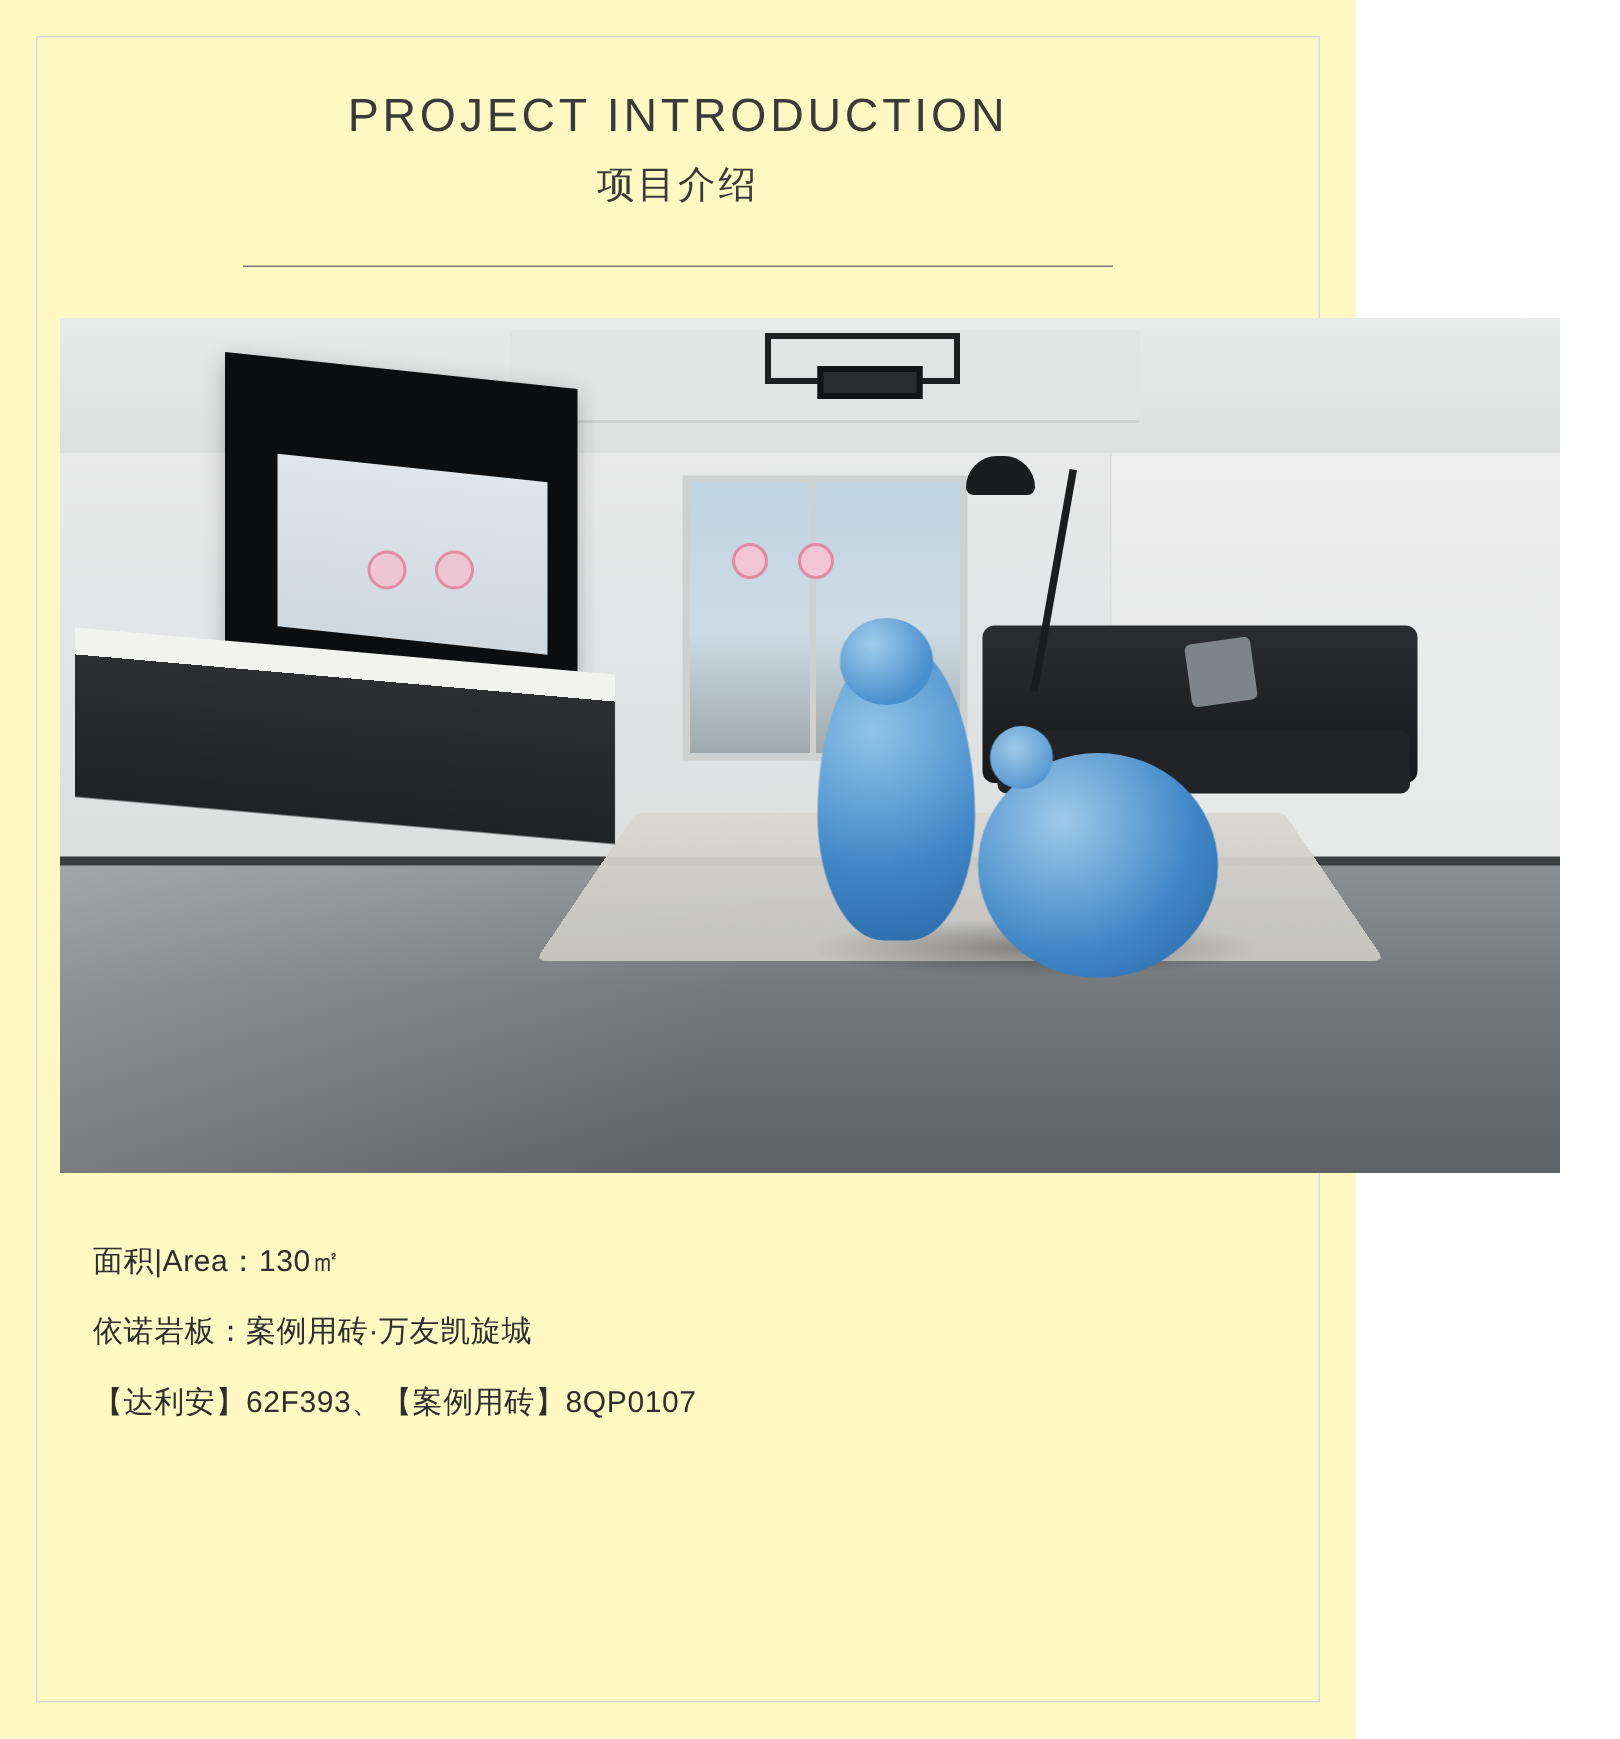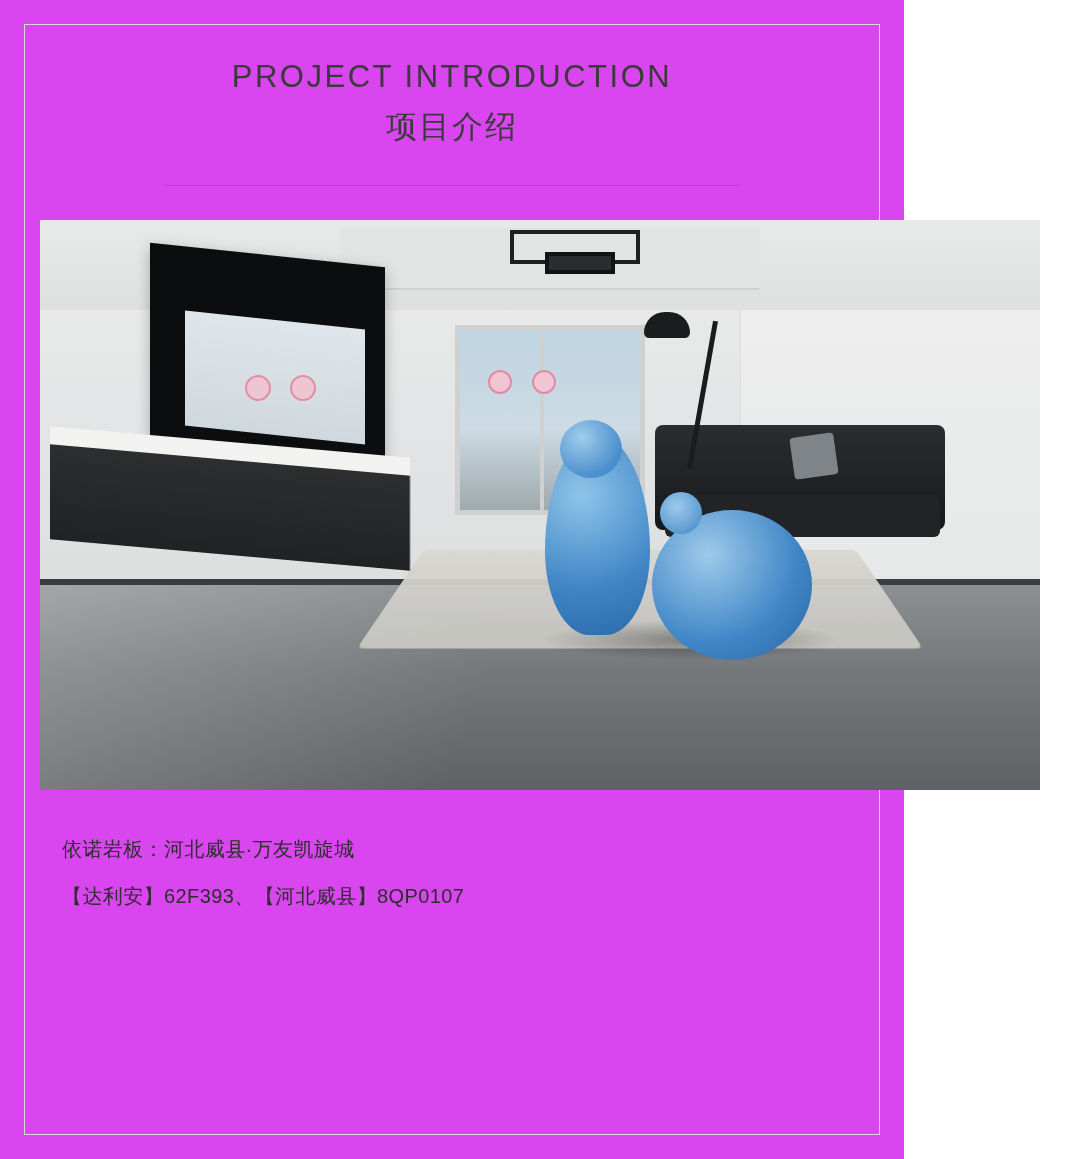--- a/index.html
+++ b/index.html
@@ -6,21 +6,21 @@
   html, body {
     width: 1080px;
     height: 1159px;
     background: #ffffff;
     font-family: "Liberation Sans", sans-serif;
   }
   .page {
     position: relative;
     width: 904px;
     height: 1159px;
-    background: #d946ef;
+    background: #fef9c3;
     padding: 0;
   }
   .page-border {
     position: absolute;
     left: 24px;
     top: 24px;
     right: 24px;
     bottom: 24px;
     border: 1px solid #d9d9d9;
     pointer-events: none;
@@ -34,21 +34,21 @@
     padding-top: 58px;
   }
   .title-en {
     font-size: 31px;
     letter-spacing: 2.5px;
     color: #3a3a3a;
     font-weight: 400;
     line-height: 1.25;
   }
   .title-cn {
-    font-size: 31px;
+    font-size: 25px;
     color: #3a3a3a;
     margin-top: 10px;
     letter-spacing: 2px;
     font-weight: 400;
     line-height: 1.3;
   }
   .divider {
     width: 580px;
     height: 1px;
     background: #7a7a7a;
@@ -258,21 +258,24 @@
         <div class="shadow-soft"></div>
         <div class="sculpt-a"></div>
         <div class="sculpt-a-head"></div>
         <div class="sculpt-b"></div>
         <div class="sculpt-b-ear"></div>
       </div>
     </div>
 
     <div class="specs">
       <div class="spec-line">
-        <span>依诺岩板：</span><span>河北威县·万友凯旋城</span>
+        <span>面积|Area：</span><span>130㎡</span>
+      </div>
+      <div class="spec-line">
+        <span>依诺岩板：</span><span>案例用砖·万友凯旋城</span>
       </div>
       <div class="spec-line wrap-line">
-        <span>【达利安】62F393、【河北威县】8QP0107</span>
+        <span>【达利安】62F393、【案例用砖】8QP0107</span>
       </div>
     </div>
 
   </div>
 </div>
 
 </body></html>

